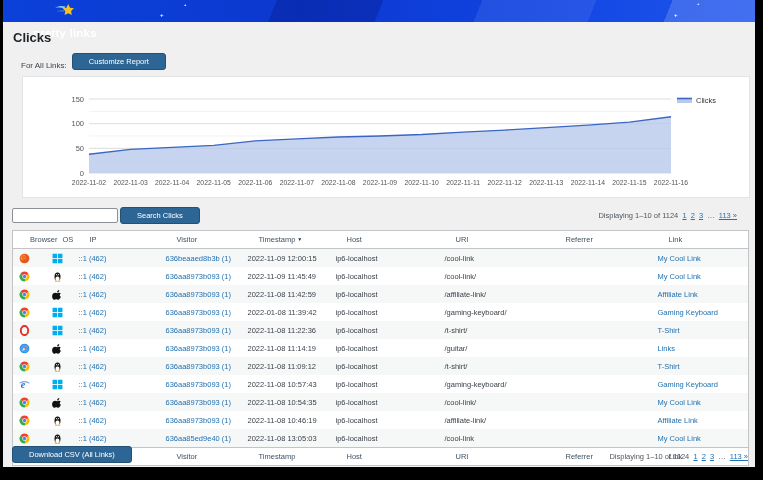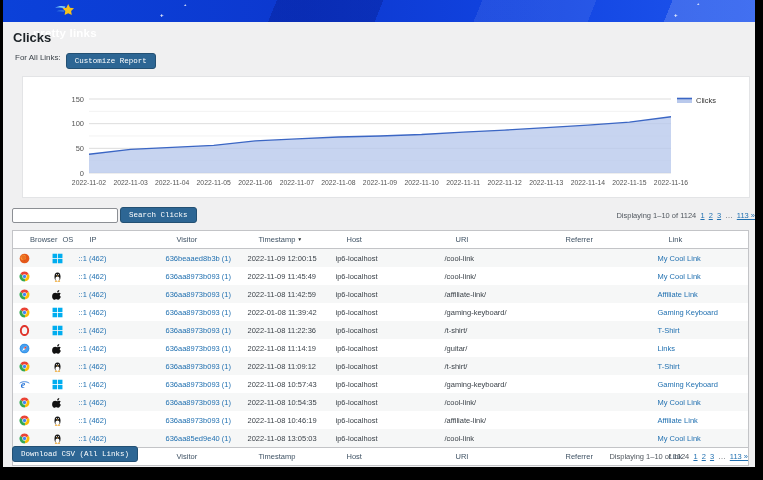--- a/index.html
+++ b/index.html
@@ -12,31 +12,31 @@
     background:
       linear-gradient(112deg, rgba(0,0,60,0) 0 36%, rgba(3,18,120,.30) 36% 50%, rgba(0,0,0,0) 50% 63%, rgba(255,255,255,.08) 63% 78%, rgba(0,0,0,0) 78% 88%, rgba(255,255,255,.16) 88%),
       linear-gradient(90deg,#0b41d9 0%,#0c38cf 40%,#1143e0 68%,#1e55ee 100%);
   }
   .logo{position:absolute;left:30px;top:3px;display:flex;align-items:center;gap:5px;flex-direction:column;}
   .logo-text{color:#fff;font-size:11.5px;font-weight:600;letter-spacing:.2px;}
   .sparkle{position:absolute;color:#fff;font-size:6px;font-weight:bold;line-height:1;}
 
   
   .page-title{position:absolute;left:10px;top:30px;margin:0;font-size:13px;font-weight:600;color:#1d2327;}
-  .toolbar-row{position:absolute;left:12px;top:53px;display:flex;align-items:flex-start;gap:5px;}
+  .toolbar-row{position:absolute;left:18px;top:53px;display:flex;align-items:flex-end;gap:5px;}
   .scope-label{font-size:8px;color:#3c434a;}
-  .btn{display:inline-block;background:#2d6694;color:#fff;font-size:7.5px;padding:3px 8px;border:1px solid #235073;border-radius:3px;cursor:pointer;font-family:Liberation Mono, monospace;}
+  .btn{display:inline-block;background:#2d6694;color:#fff;font-size:7.5px;padding:3px 16px;border:1px solid #235073;border-radius:3px;cursor:pointer;font-family:Liberation Sans, sans-serif;}
 
   
   .chart-card{position:absolute;left:19px;top:76px;width:728px;height:122px;background:#fff;border:1px solid #e3e4e6;box-sizing:border-box;}
   .chart-title{position:absolute;left:64px;top:5px;font-size:8px;font-weight:bold;color:#000;}
   .chart-svg{position:absolute;left:0;top:0;width:726px;height:120px;}
 
   
-  .controls-top{position:absolute;left:9px;top:206px;right:0;height:20px;}
+  .controls-top{position:absolute;left:9px;top:206px;right:18px;height:20px;}
   .search-input{position:absolute;left:0;top:2px;width:98px;height:13px;border:1px solid #8c8f94;border-radius:2px;background:#fff;font-size:8px;padding:0 3px;}
   .search-btn{position:absolute;left:108px;top:1px;}
   .pagination{font-size:7.5px;color:#50575e;white-space:nowrap;text-align:center;}
   .pagination a{color:#2271b1;text-decoration:underline;margin-left:2px;cursor:pointer;}
   .pagination .dots{margin-left:2px;color:#50575e;}
   .pag-top{position:absolute;right:0;top:5px;}
 
   
   .table-wrap{position:absolute;left:9px;top:230px;}
   table.clicks{border-collapse:collapse;width:736px;background:#fff;border:1px solid #c3c4c7;table-layout:fixed;}

